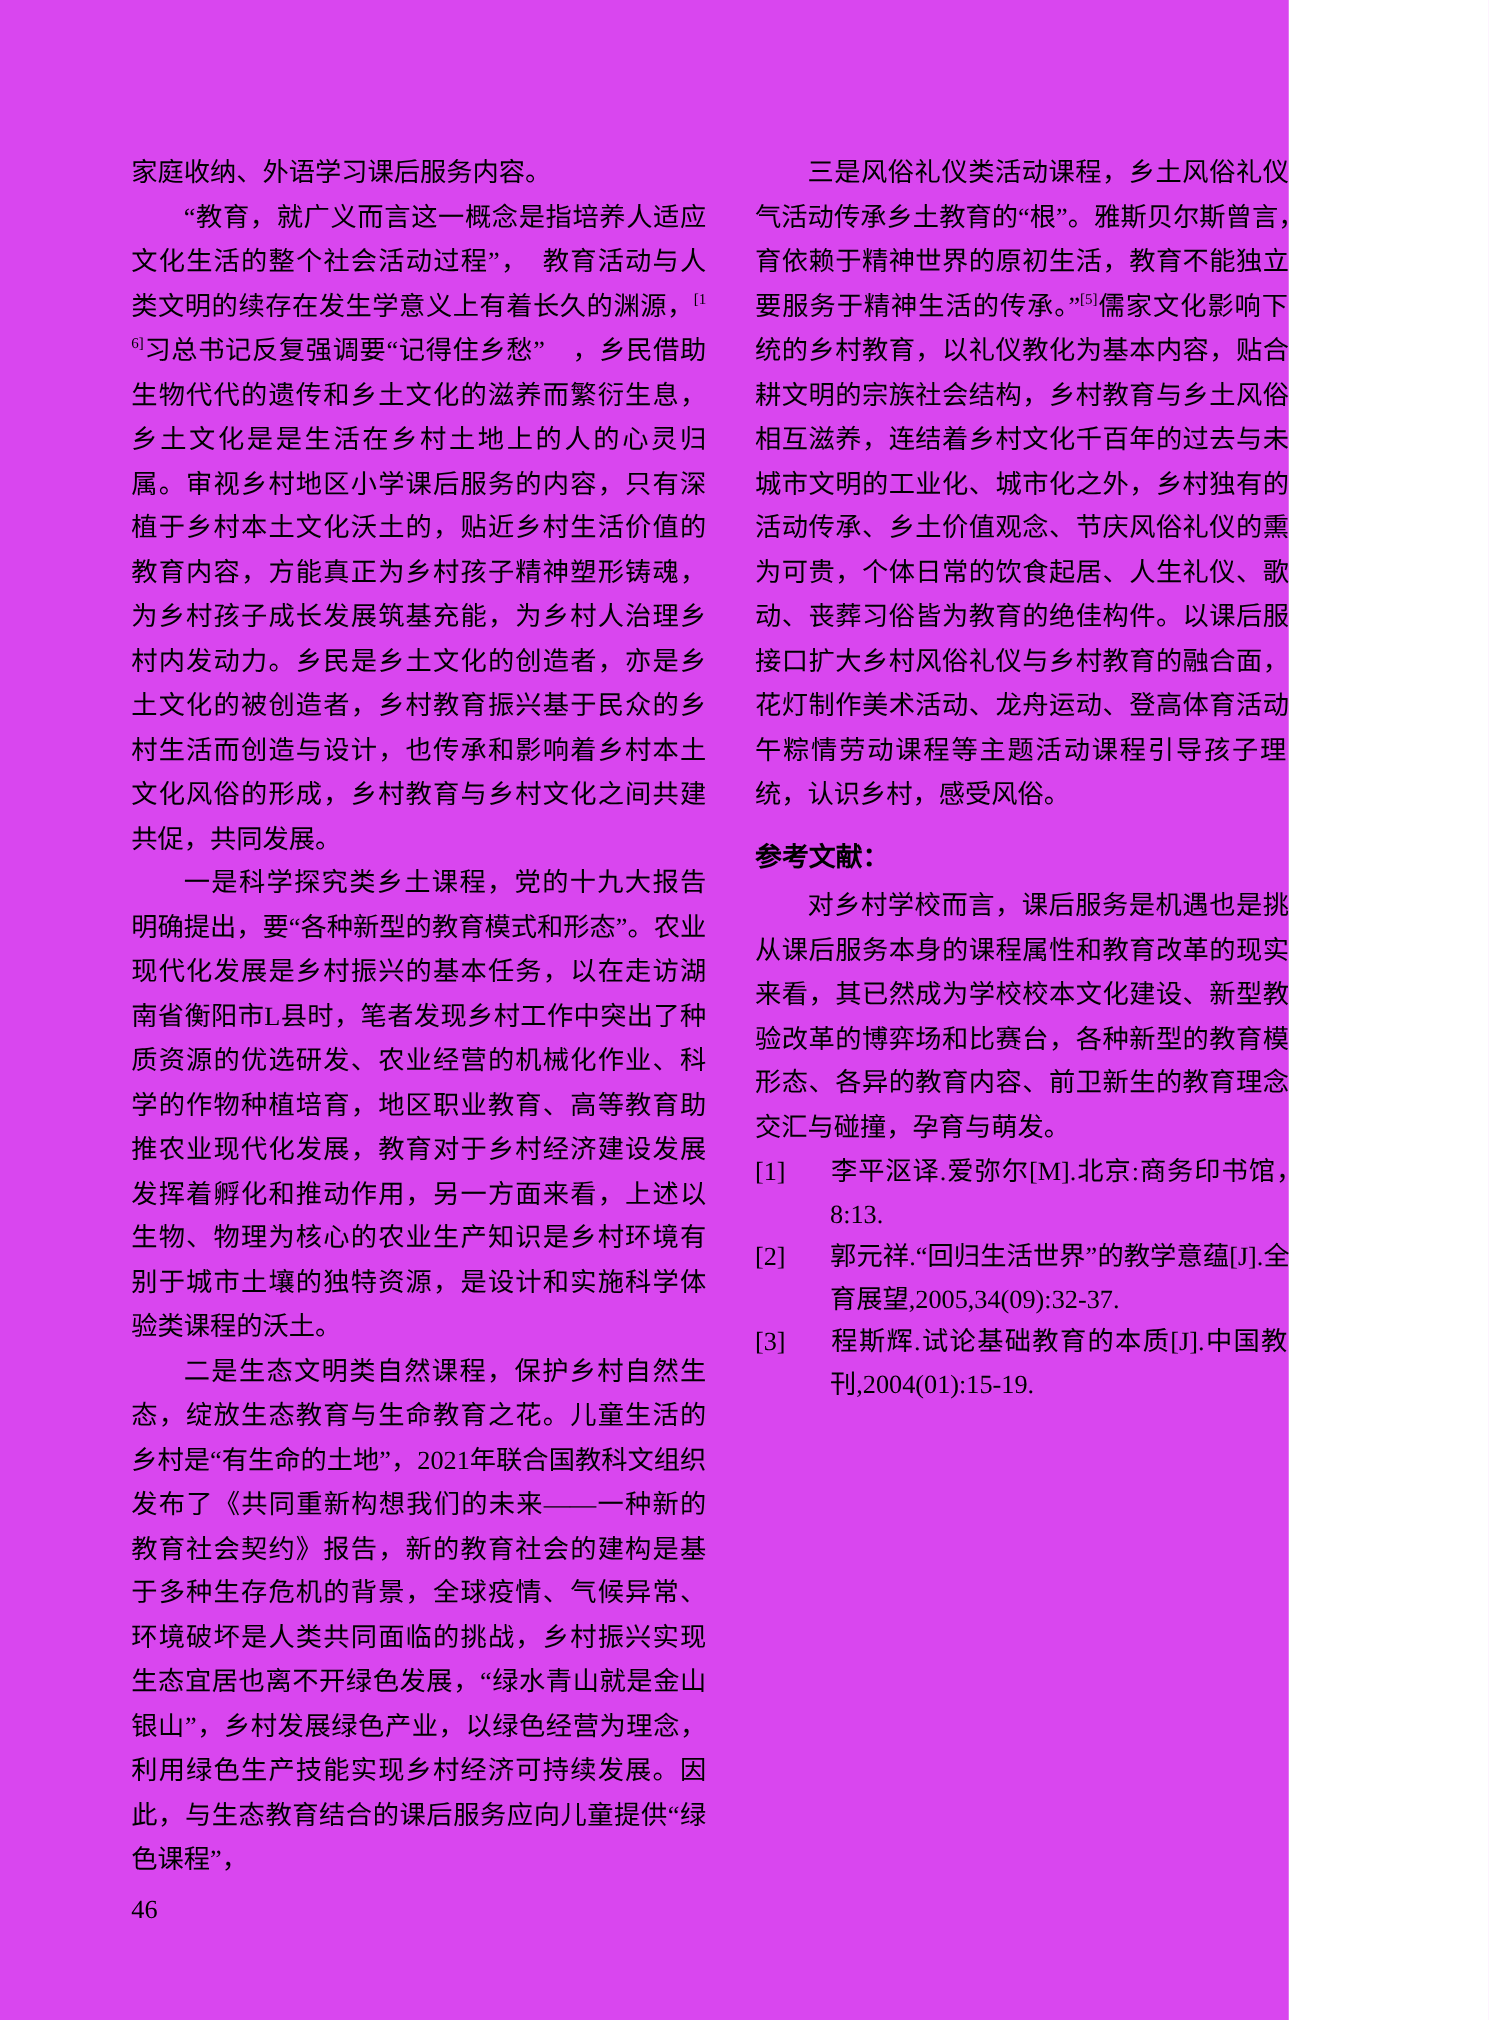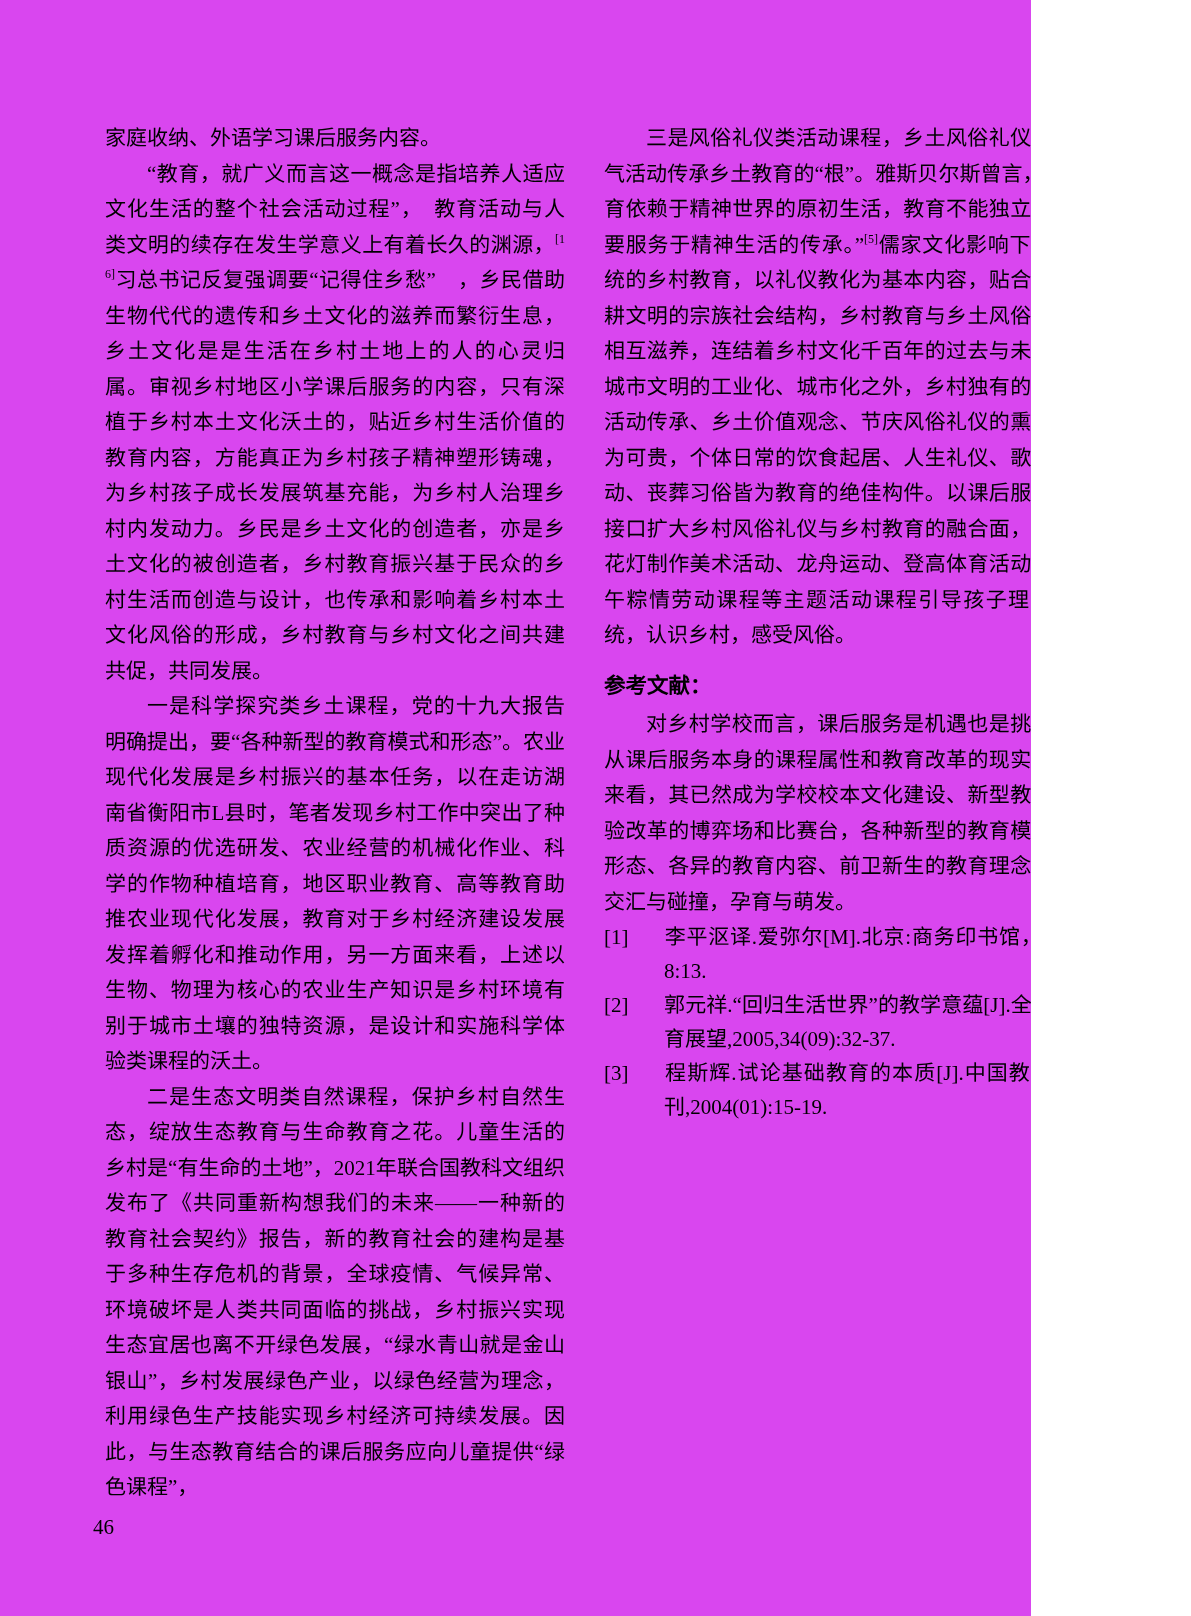--- a/index.html
+++ b/index.html
@@ -57,21 +57,21 @@
     text-align: left;
   }
   sup.cite {
     font-size: 12px;
     line-height: 0;
     vertical-align: 9px;
     letter-spacing: 0;
   }
   .page-number {
     position: absolute;
-    left: 93px;
+    left: 105px;
     top: 1514px;
     font-size: 21px;
     line-height: 26px;
   }
 </style>
 </head>
 <body>
 
 <div class="page">
   <div class="columns">

